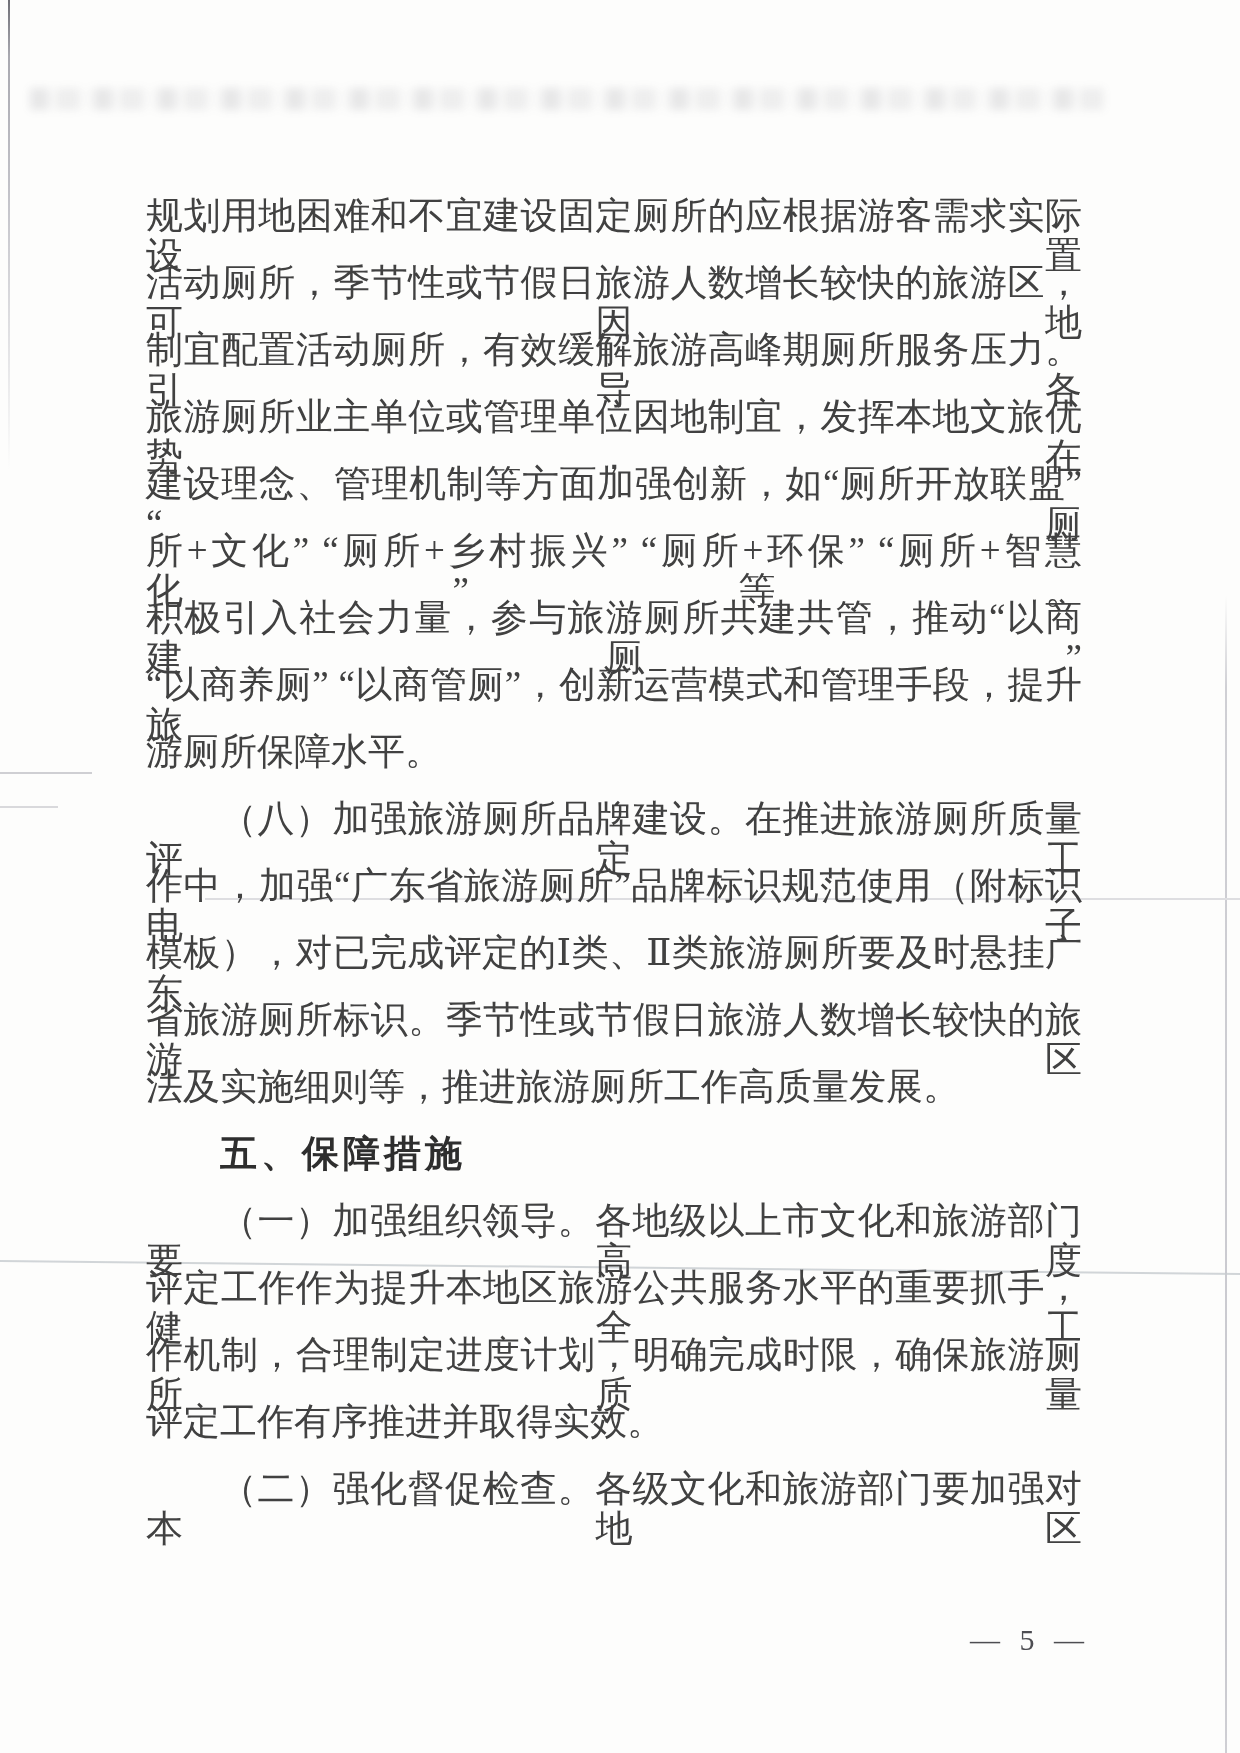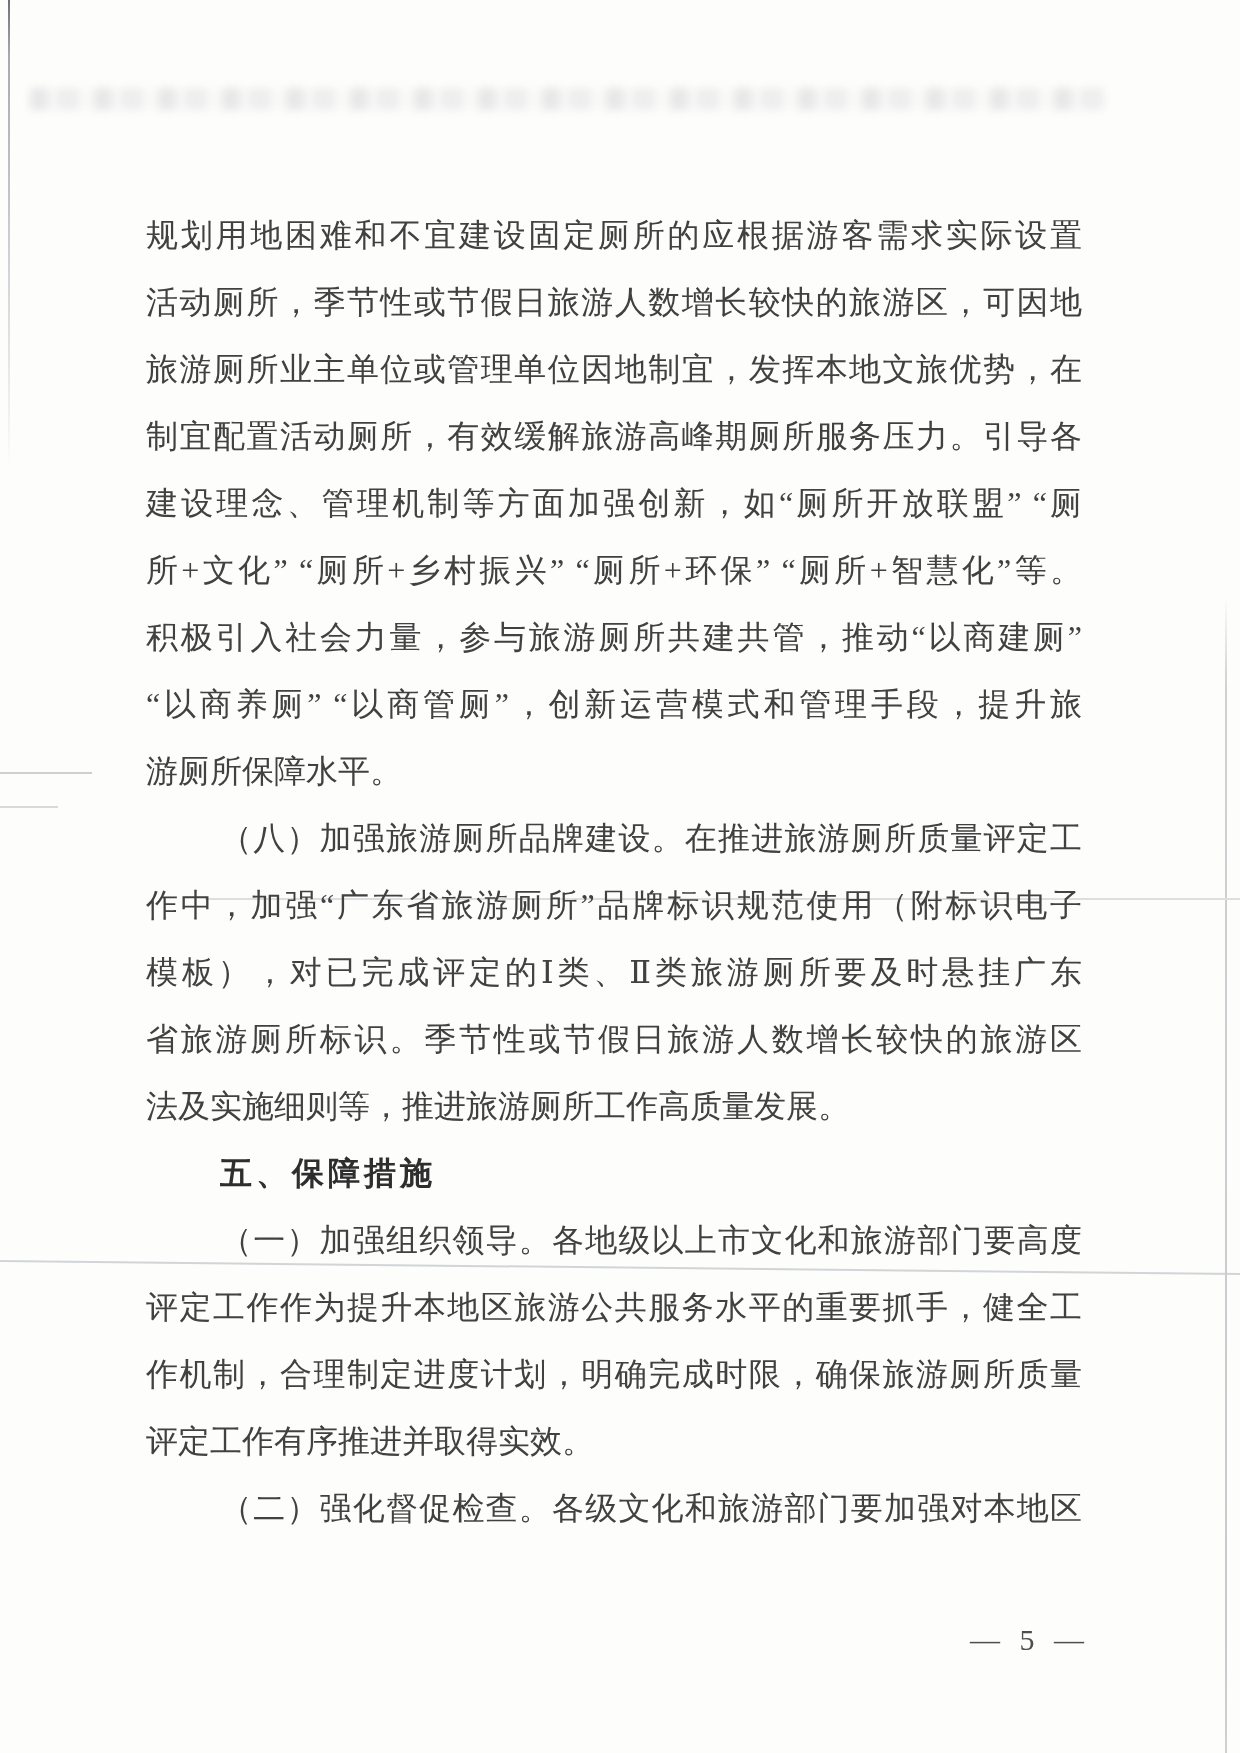--- a/index.html
+++ b/index.html
@@ -45,22 +45,22 @@
 
   
   .textblock {
     position: absolute;
     left: 146px;
     top: 196px;
     width: 936px;
   }
   .line {
     height: 67px;
-    line-height: 78px;
-    font-size: 32px;
+    line-height: 40px;
+    font-size: 37px;
     color: #414141;
     white-space: nowrap;
     text-align: justify;
     text-align-last: justify;
     -moz-text-align-last: justify;
     white-space: normal;
     overflow: visible;
   }
   .line.short {
     text-align: center;
@@ -98,22 +98,22 @@
   <div class="artifact edge-left"></div>
   <div class="artifact edge-right"></div>
   <div class="artifact hline-a"></div>
   <div class="artifact hline-b"></div>
   <div class="artifact hline-mid"></div>
   <div class="artifact hline-diag"></div>
 
   <div class="textblock">
     <div class="line">规划用地困难和不宜建设固定厕所的应根据游客需求实际设置</div>
     <div class="line">活动厕所，季节性或节假日旅游人数增长较快的旅游区，可因地</div>
+    <div class="line">制宜配置活动厕所，有效缓解旅游高峰期厕所服务压力。引导各</div>
     <div class="line">旅游厕所业主单位或管理单位因地制宜，发挥本地文旅优势，在</div>
-    <div class="line">制宜配置活动厕所，有效缓解旅游高峰期厕所服务压力。引导各</div>
     <div class="line">建设理念、管理机制等方面加强创新，如“厕所开放联盟” “厕</div>
     <div class="line">所+文化” “厕所+乡村振兴” “厕所+环保” “厕所+智慧化”等。</div>
     <div class="line">积极引入社会力量，参与旅游厕所共建共管，推动“以商建厕”</div>
     <div class="line">“以商养厕” “以商管厕”，创新运营模式和管理手段，提升旅</div>
     <div class="line short">游厕所保障水平。</div>
     <div class="line indent">（八）加强旅游厕所品牌建设。在推进旅游厕所质量评定工</div>
     <div class="line">作中，加强“广东省旅游厕所”品牌标识规范使用（附标识电子</div>
     <div class="line">模板），对已完成评定的Ⅰ类、Ⅱ类旅游厕所要及时悬挂广东</div>
     <div class="line">省旅游厕所标识。季节性或节假日旅游人数增长较快的旅游区</div>
     <div class="line short">法及实施细则等，推进旅游厕所工作高质量发展。</div>

